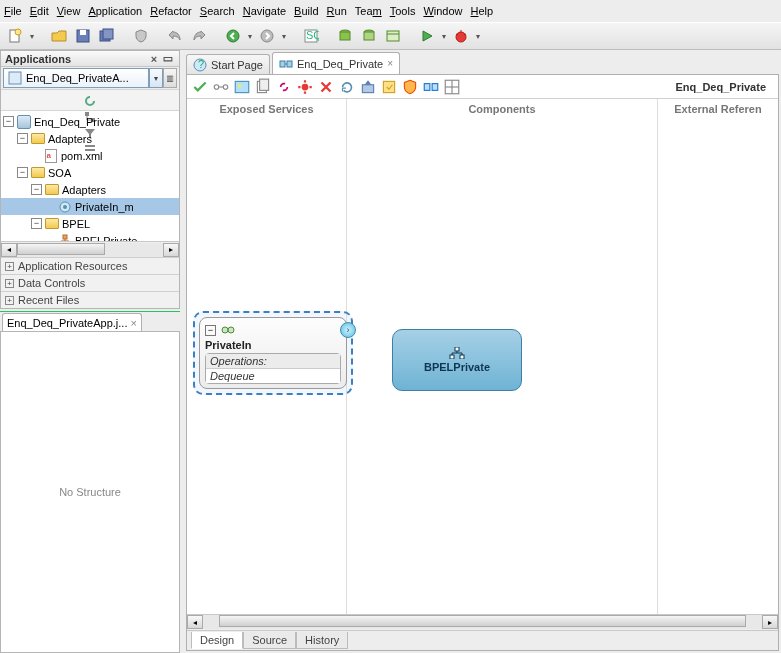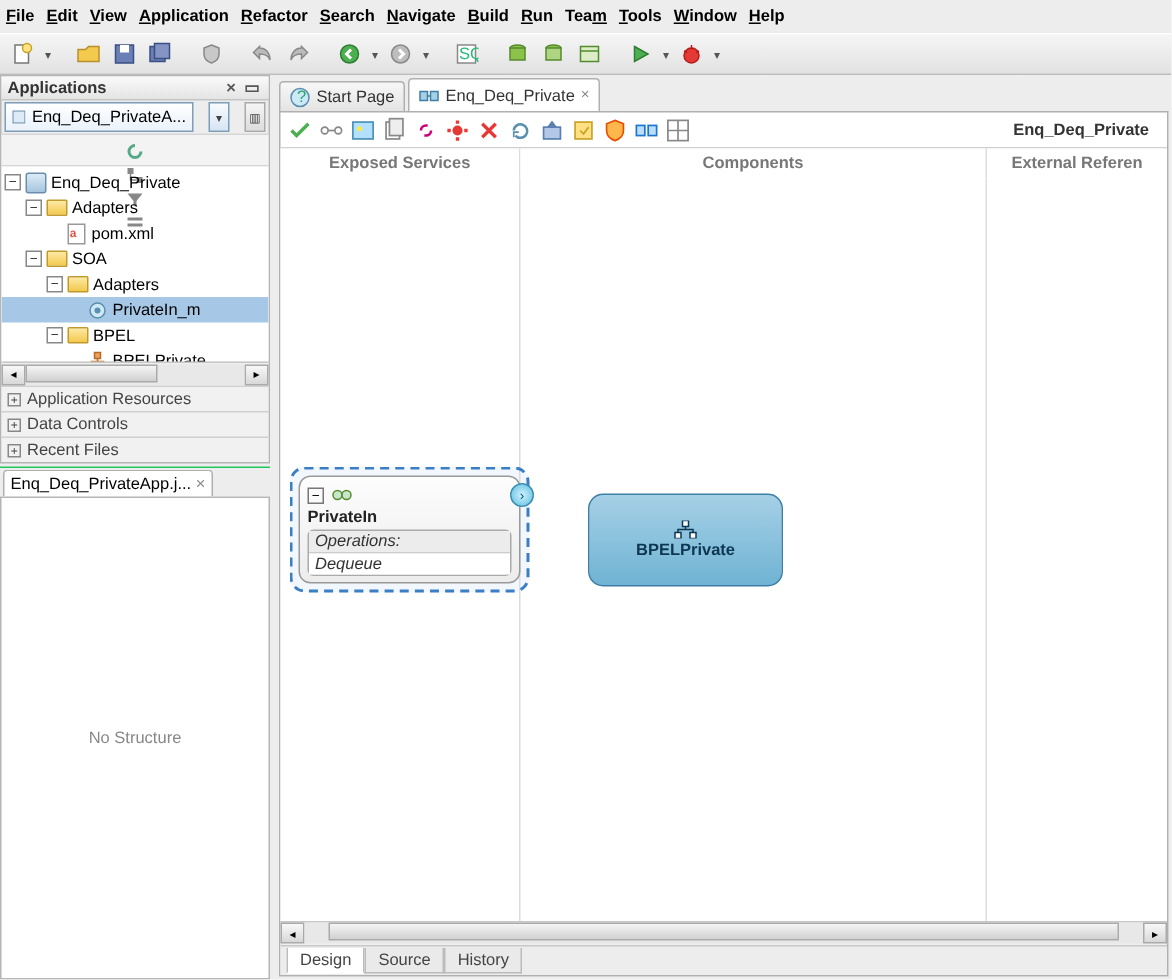--- a/index.html
+++ b/index.html
@@ -1,38 +1,38 @@
 <!DOCTYPE html>
 <html><head>
 <meta charset="utf-8">
 <style>
 * { box-sizing: border-box; margin: 0; padding: 0; font-family: "Segoe UI", Tahoma, sans-serif; font-size: 11px; }
 body { width: 781px; height: 653px; background: #ededed; overflow: hidden; position: relative; }
 
 
 .menubar { display: flex; align-items: center; height: 22px; background: #ededed; padding: 0 4px; gap: 8px; }
-.menubar span { color: #000; cursor: default; font-weight: bold; }
+.menubar span { color: #000; cursor: default; }
 .menubar span u { text-decoration: underline; }
 
 
 .toolbar { display: flex; align-items: center; height: 28px; background: linear-gradient(#f5f5f5,#e2e2e2); border-top: 1px solid #fff; border-bottom: 1px solid #bdbdbd; padding: 0 4px; gap: 2px; }
 .tb-btn { width: 22px; height: 22px; display: flex; align-items: center; justify-content: center; border-radius: 2px; }
 .tb-btn svg { width: 16px; height: 16px; }
 .tb-sep { width: 8px; }
 .dd { width: 8px; display: flex; align-items: center; justify-content: center; }
 .dd::after { content: "▾"; font-size: 8px; color: #555; }
 
 
 .left { position: absolute; left: 0; top: 50px; width: 180px; bottom: 0; display: flex; flex-direction: column; }
 .panel { border: 1px solid #b5b5b5; background: #ededed; margin-bottom: 2px; }
 .panel-hdr { display: flex; align-items: center; height: 16px; background: linear-gradient(#fafafa,#e4e4e4); border-bottom: 1px solid #c5c5c5; padding: 0 4px; font-weight: bold; color: #333; }
 .panel-hdr .spacer { flex: 1; }
 .panel-hdr .hb { width: 14px; text-align: center; color: #555; cursor: default; }
 
-.app-combo { display: flex; align-items: center; height: 22px; padding: 2px; gap: 10px; }
+.app-combo { display: flex; align-items: center; height: 22px; padding: 2px; gap: 0; }
 .app-combo .cb { flex: 1; height: 20px; border: 1px solid #7e9db9; background: linear-gradient(#fff,#eaf2fb); display: flex; align-items: center; padding: 0 4px; overflow: hidden; white-space: nowrap; }
 .app-combo .cb .ico { width: 14px; height: 14px; margin-right: 4px; }
 .app-combo .arrow { width: 14px; height: 20px; border: 1px solid #7e9db9; background: linear-gradient(#f8fbfe,#d6e5f5); display: flex; align-items: center; justify-content: center; font-size: 8px; color: #444; }
 
 .mini-tb { display: flex; align-items: center; height: 22px; border-top: 1px solid #d5d5d5; border-bottom: 1px solid #d5d5d5; background: #f3f3f3; padding: 0 2px; gap: 2px; flex-direction: column; }
 .mini-tb .mb { width: 18px; height: 18px; display: flex; align-items: center; justify-content: center; }
 .mini-tb .lbl { font-size: 10px; color: #333; white-space: nowrap; overflow: hidden; }
 
 .tree { background: #fff; height: 130px; overflow: hidden; padding: 2px 0; }
 .tree-row { display: flex; align-items: center; height: 17px; white-space: nowrap; }

